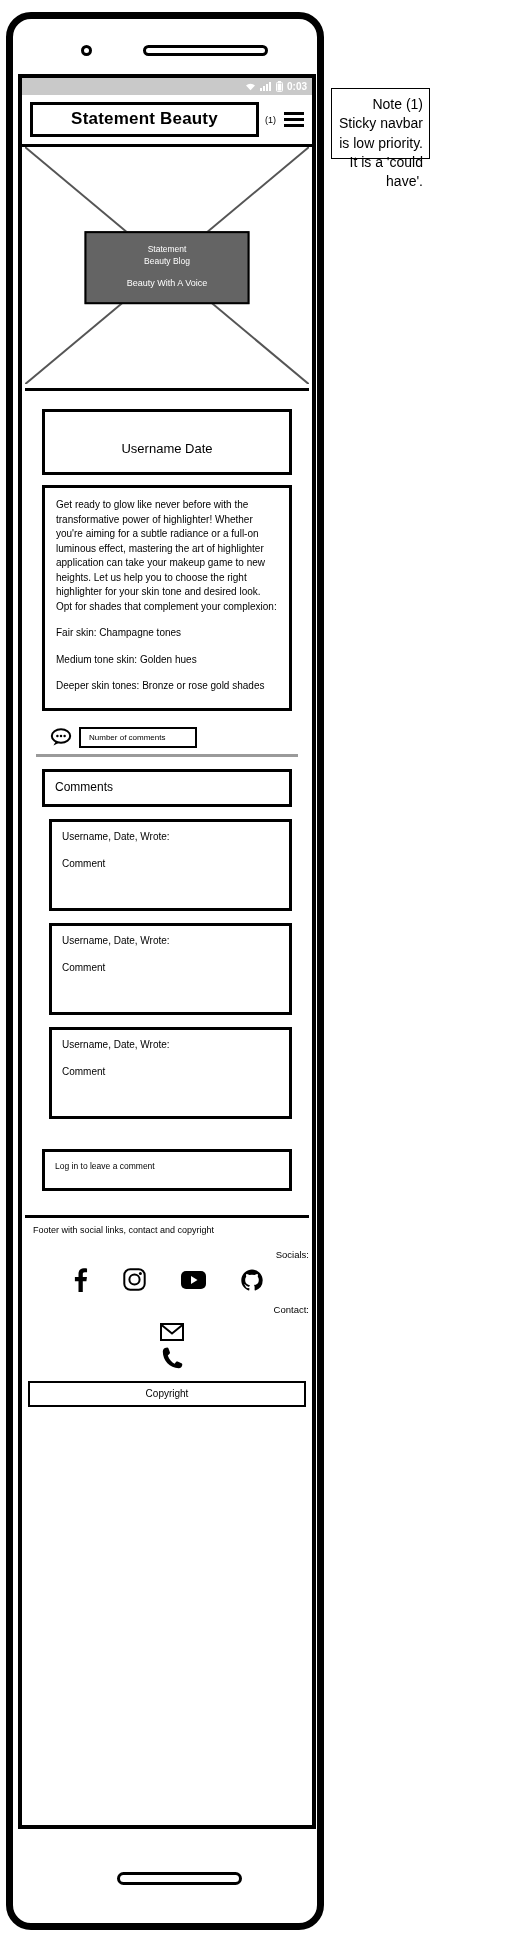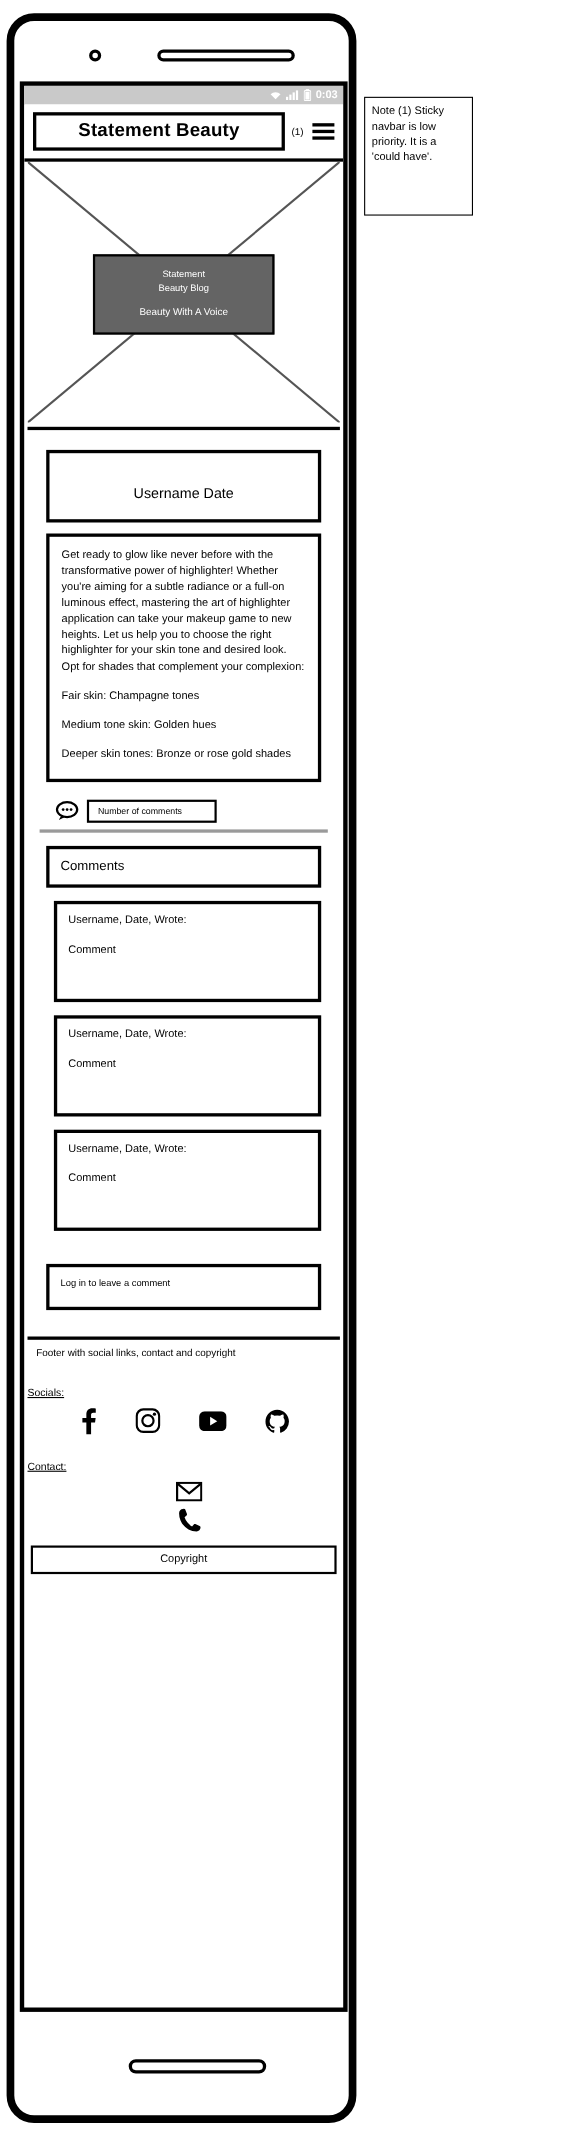--- a/index.html
+++ b/index.html
@@ -178,24 +178,23 @@
   }
 
   
   .footer {
     margin: 24px 3px 0 3px;
     border-top: 3px solid #000;
     padding: 7px 0 0;
   }
   .footer-caption { font-size: 9px; padding: 0 8px 2px; }
   .footer-label {
-    text-align: left;
+    text-align: right;
     font-size: 9.5px;
-    text-decoration: underline;
-    margin-top: 24px;
+    margin-top: 12px;
   }
   .socials-row {
     display: flex; justify-content: space-around;
     align-items: center;
     padding: 8px 28px 0;
   }
   .socials-row svg, .contact-row svg { display: block; }
   .contact-row {
     display: flex; flex-direction: column;
     align-items: center; gap: 6px;
@@ -206,26 +205,27 @@
     border: 2px solid #000;
     text-align: center;
     padding: 5px 0 6px;
     font-size: 10px;
   }
 
   
   .note {
     position: absolute;
     left: 331px; top: 88px;
-    width: 99px; height: 108px;
+    width: 99px; height: 71px;
     border: 1.5px solid #000;
     background: #fff;
     padding: 6px 6px;
-    font-size: 10px;
+    font-size: 14px;
     line-height: 1.38;
+    text-align: right;
   }
 </style>
 </head>
 <body>
 
 <div id="root">
 
   <div class="phone-frame">
     <div class="phone-camera"></div>
     <div class="phone-speaker"></div>

